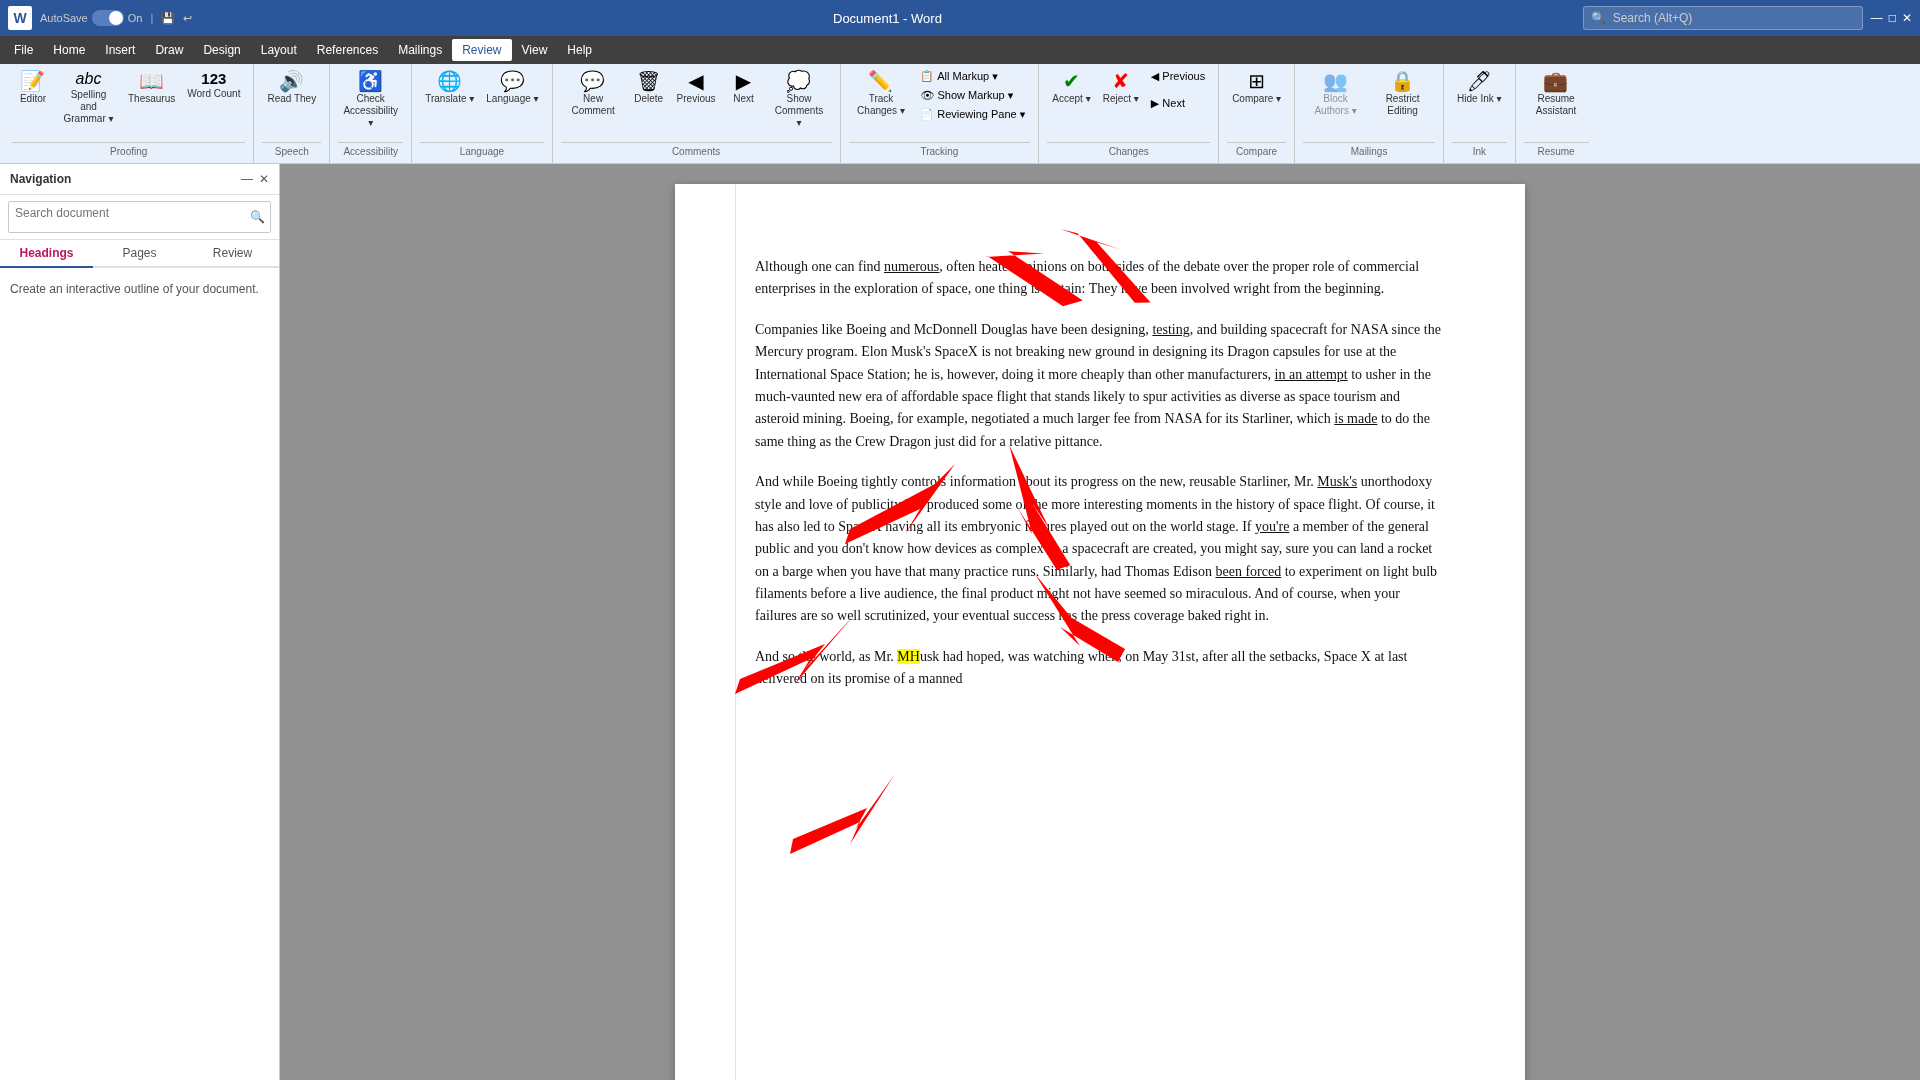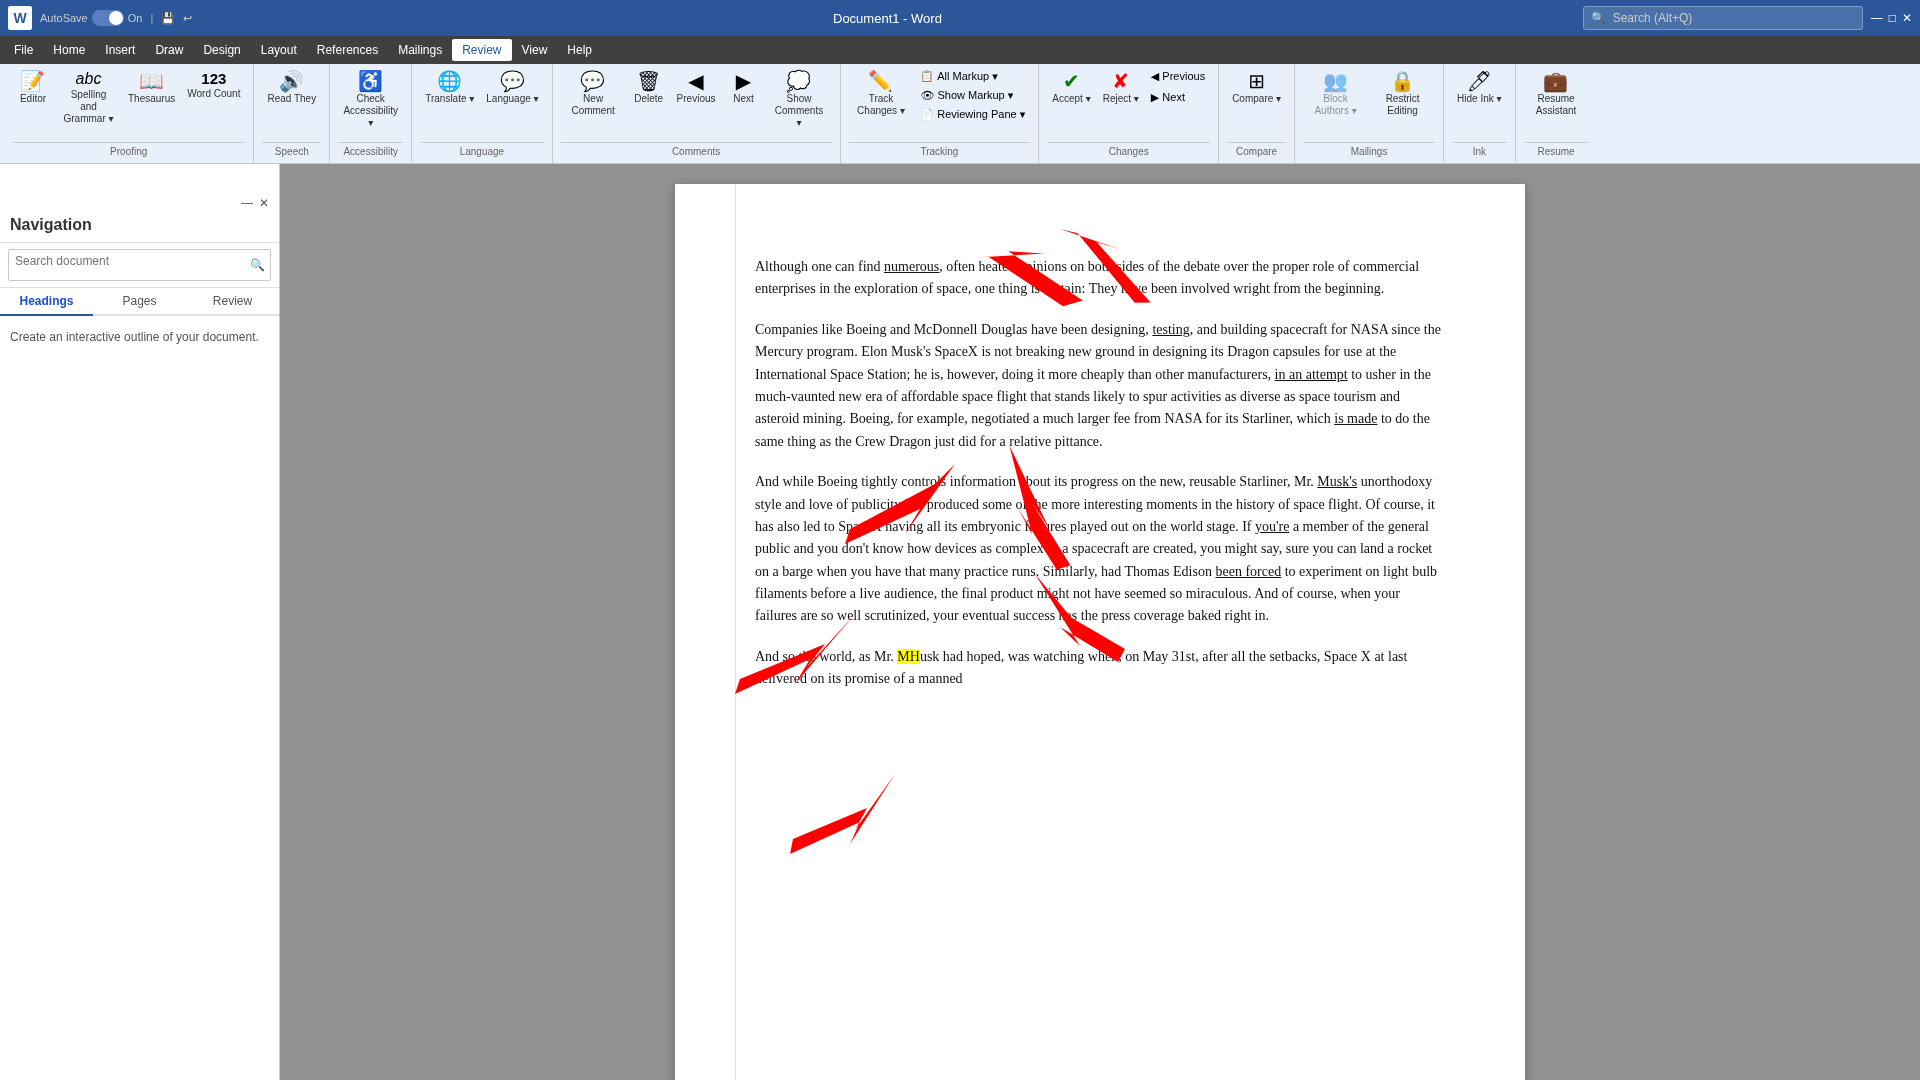--- a/index.html
+++ b/index.html
@@ -72,27 +72,27 @@
       display: flex;
       flex-direction: column;
     }
     .nav-header {
       display: flex;
       align-items: center;
       justify-content: space-between;
       padding: 8px 10px;
       border-bottom: 1px solid #e0e0e0;
     }
-    .nav-title { font-size: 16px; font-weight: 600; color: #333; margin-top: 44px; }
+    .nav-title { font-size: 12px; font-weight: 600; color: #333; }
     .nav-header-icons { display: flex; gap: 6px; }
     .nav-search { padding: 6px 8px; border-bottom: 1px solid #e0e0e0; }
     .nav-search input { width: 100%; border: 1px solid #c8c8c8; padding: 4px 24px 4px 6px; font-size: 12px; border-radius: 2px; }
     .nav-tabs { display: flex; border-bottom: 2px solid #e0e0e0; }
     .nav-tab { flex: 1; text-align: center; padding: 6px 4px; font-size: 12px; cursor: pointer; color: #555; }
-    .nav-tab.active { color: #1d4ed8; border-bottom: 2px solid #2b579a; margin-bottom: -2px; font-weight: 600; }
+    .nav-tab.active { color: #be185d; border-bottom: 2px solid #2b579a; margin-bottom: -2px; font-weight: 600; }
     .nav-content { padding: 12px 10px; color: #555; font-size: 12px; line-height: 1.5; }
     .nav-content p { margin-bottom: 10px; }
 
     
     .doc-area {
       flex: 1;
       background: #919191;
       overflow-y: auto;
       display: flex;
       flex-direction: column;
@@ -264,21 +264,21 @@
   <div class="ribbon-group">
     <div class="ribbon-group-items">
       <div class="ribbon-btn">
         <span class="ribbon-icon" style="color:green;">✔</span>
         <span class="ribbon-label">Accept ▾</span>
       </div>
       <div class="ribbon-btn">
         <span class="ribbon-icon" style="color:red;">✘</span>
         <span class="ribbon-label">Reject ▾</span>
       </div>
-      <div style="display:flex;flex-direction:column;gap:4px;">
+      <div style="display:flex;flex-direction:column;gap:10px;">
         <div class="ribbon-btn-small">◀ Previous</div>
         <div class="ribbon-btn-small">▶ Next</div>
       </div>
     </div>
     <div class="ribbon-group-label">Changes</div>
   </div>
 
   <div class="ribbon-group">
     <div class="ribbon-group-items">
       <div class="ribbon-btn">

